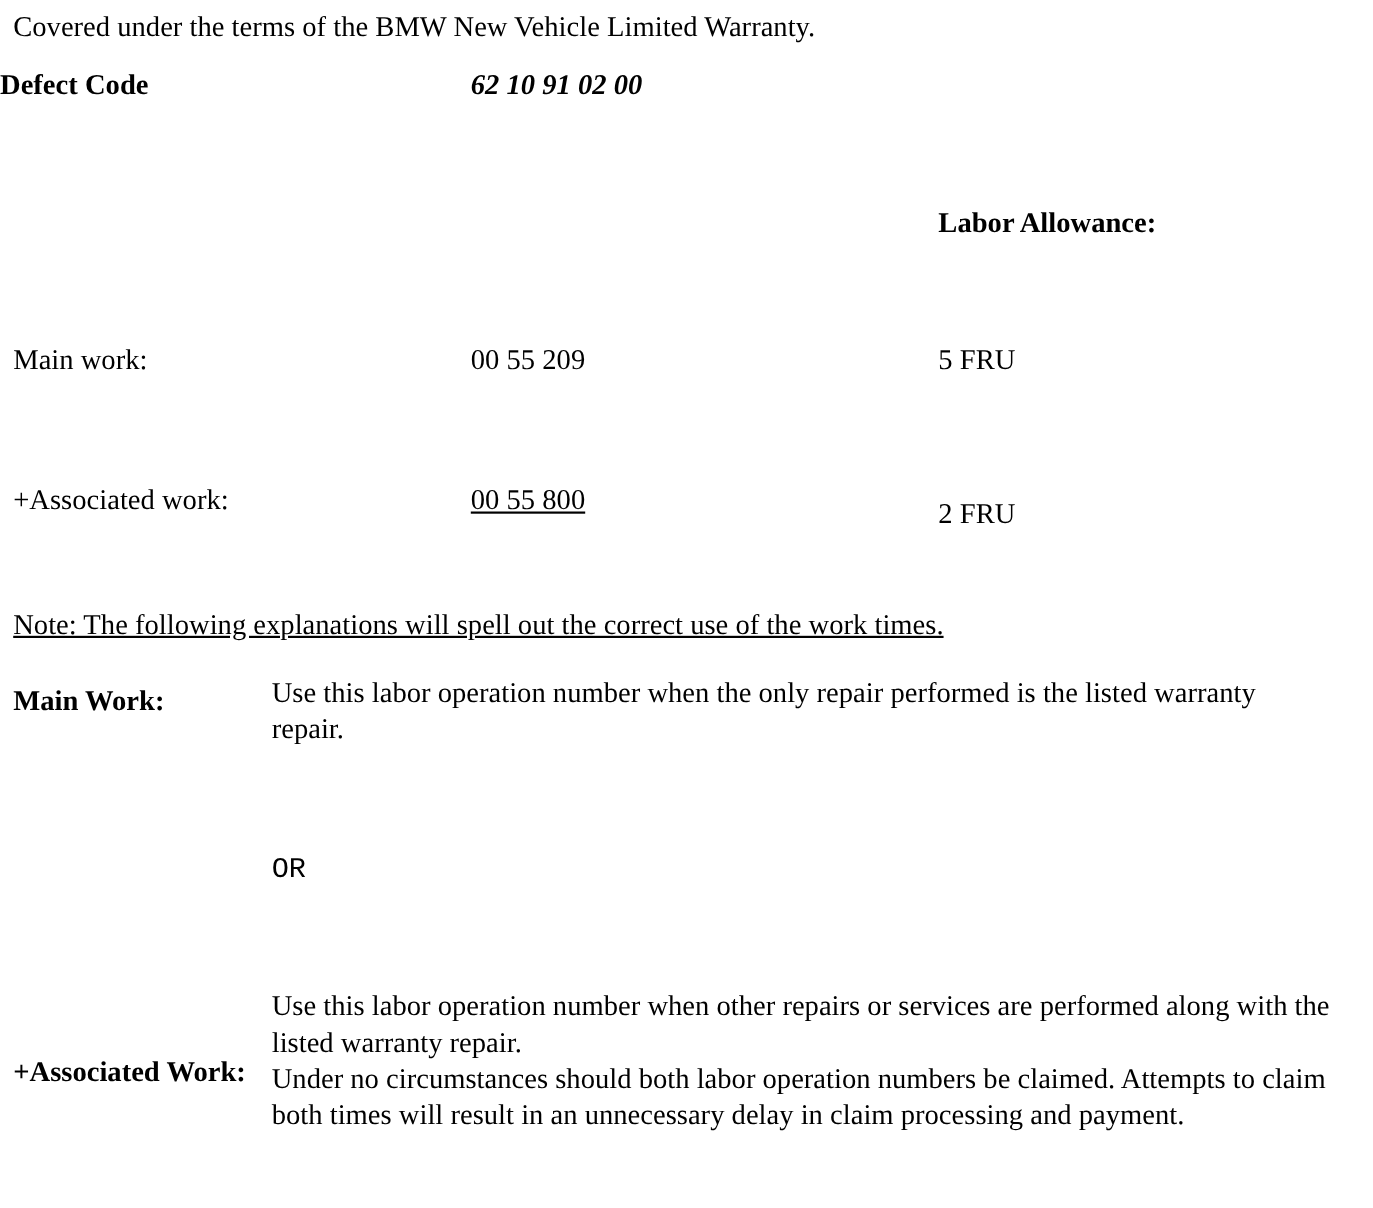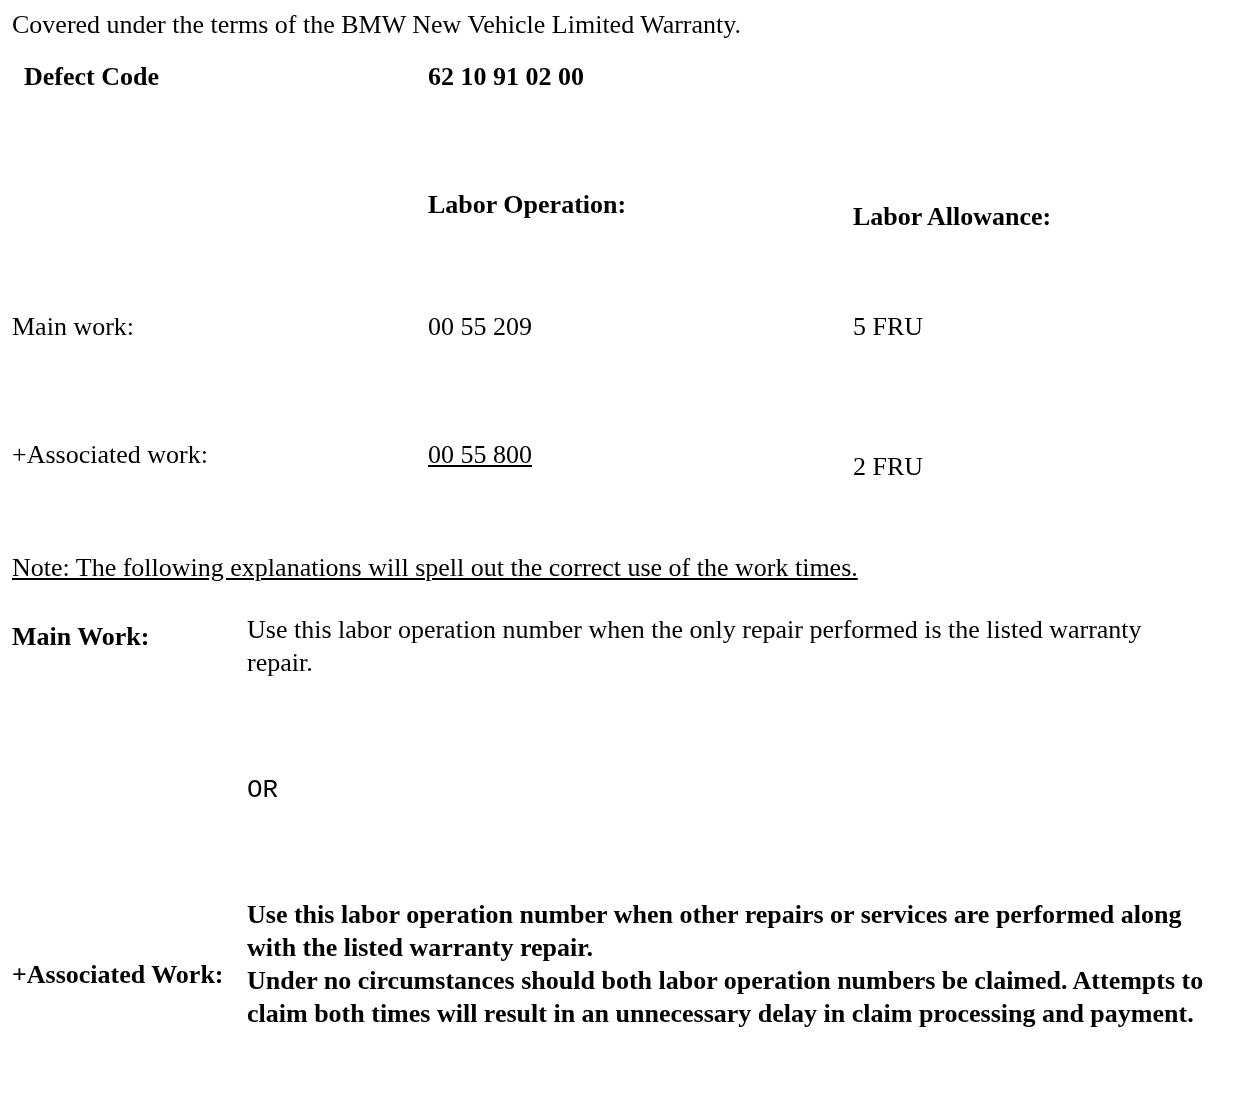--- a/index.html
+++ b/index.html
@@ -29,34 +29,35 @@
   }
   .bold {
     font-weight: bold;
   }
   .intro {
     left: 12px;
     top: 10px;
     font-size: 26px;
   }
   .defect-label {
-    left: 24px;
+    left: 0;
     top: 62px;
   }
   .defect-value {
     left: 428px;
     top: 62px;
+    font-style: italic;
   }
   .col-head-op {
     left: 428px;
     top: 190px;
   }
   .col-head-allow {
     left: 853px;
-    top: 202px;
+    top: 188px;
   }
   .row-main-label {
     left: 12px;
     top: 312px;
   }
   .row-main-op {
     left: 428px;
     top: 312px;
   }
   .row-main-allow {
@@ -104,34 +105,32 @@
     line-height: 36px;
     width: 220px;
     white-space: normal;
   }
   .aw-text {
     left: 247px;
     top: 898px;
     width: 985px;
     white-space: pre-line;
     line-height: 33px;
-    font-weight: bold;
   }
 </style>
 </head>
 <body>
 
 <div class="page">
 
   <div class="line intro">Covered under the terms of the BMW New Vehicle Limited Warranty.</div>
 
   <div class="line defect-label bold">Defect Code</div>
   <div class="line defect-value bold">62 10 91 02 00</div>
 
-  <div class="line col-head-op bold">Labor Operation:</div>
   <div class="line col-head-allow bold">Labor Allowance:</div>
 
   <div class="line row-main-label">Main work:</div>
   <div class="line row-main-op">00 55 209</div>
   <div class="line row-main-allow">5 FRU</div>
 
   <div class="line row-assoc-label">+Associated work:</div>
   <div class="line row-assoc-op">00 55 800</div>
   <div class="line row-assoc-allow">2 FRU</div>
 

